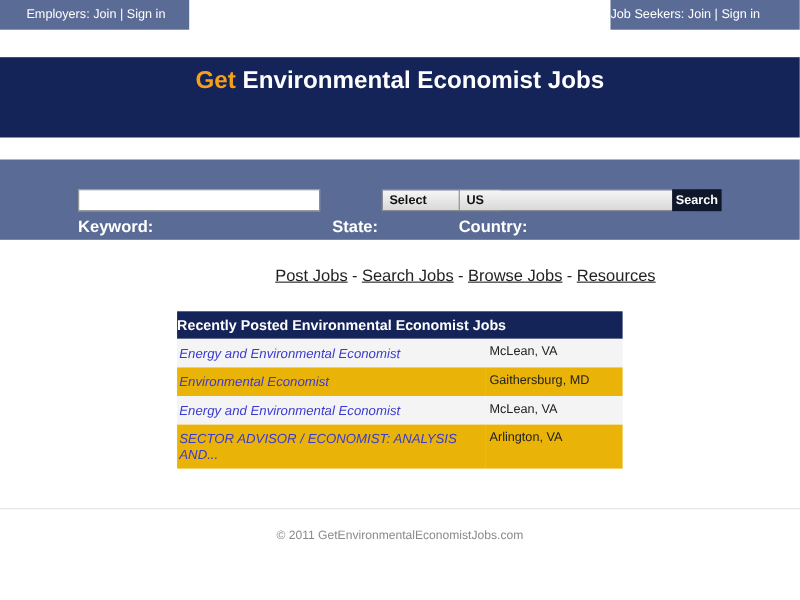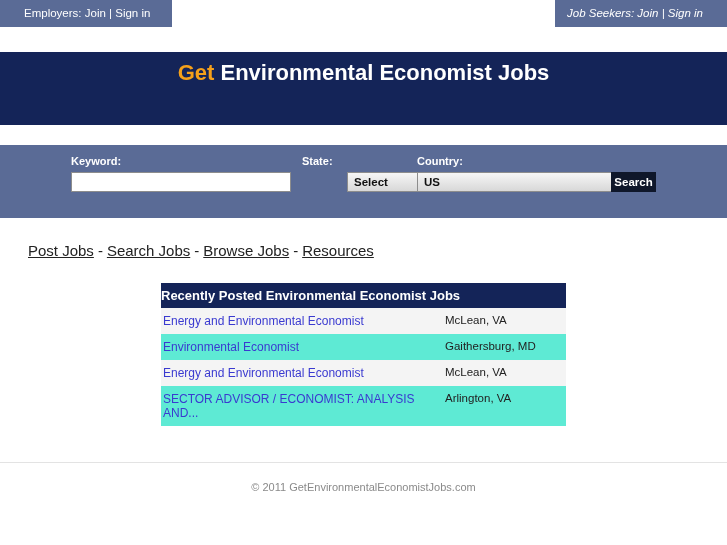--- a/index.html
+++ b/index.html
@@ -36,22 +36,21 @@
     left: 0;
     width: 172px;
     padding-left: 24px;
     box-sizing: border-box;
   }
   .topbar-right {
     right: 0;
     width: 172px;
     padding-right: 24px;
     box-sizing: border-box;
-    text-align: right;
-    font-style: italic;
+    text-align: left;
   }
   .topbar a, .topbar span.tb {
     color: #ffffff;
     text-decoration: none;
   }
 
   
   .masthead {
     position: absolute;
     top: 52px;
@@ -116,22 +115,23 @@
   .sb-labels {
     position: absolute;
     top: 10px;
     left: 0;
     width: 727px;
     height: 14px;
   }
   .sb-label {
     position: absolute;
     color: #ffffff;
-    font-size: 11px;
-    font-weight: bold;
+    font-size: 15px;
+    font-weight: bold;
+    margin-top: 43px;
   }
   .lbl-keyword { left: 71px; }
   .lbl-state   { left: 302px; }
   .lbl-country { left: 417px; }
 
   .sb-controls {
     position: absolute;
     top: 27px;
     left: 0;
     width: 727px;
@@ -237,24 +237,23 @@
     border-radius: 50%;
     background: #1a1a1a;
   }
 
   
   .mainnav {
     position: absolute;
     top: 242px;
     left: 0;
     width: 596px;
-    text-align: left;
+    text-align: right;
     font-size: 15px;
     color: #222222;
-    margin-left: 28px;
   }
   .mainnav a {
     color: #222222;
     text-decoration: underline;
   }
   .mainnav .sepdash {
     padding: 0 4px;
     text-decoration: none;
   }
 
@@ -275,34 +274,35 @@
     line-height: 25px;
   }
   .jobs-table {
     width: 100%;
     border-collapse: collapse;
   }
   .jobs-table tr.odd td {
     background: #f4f4f4;
   }
   .jobs-table tr.even td {
-    background: #5eead4;
+    background: #eab308;
   }
   .jobs-table td {
     padding: 6px 0 6px 0;
     vertical-align: top;
     font-size: 12px;
   }
   .jobs-table td.title {
     padding-left: 2px;
     width: 278px;
   }
   .jobs-table td.title a {
     color: #3a3ad0;
     text-decoration: none;
+    font-style: italic;
   }
   .jobs-table td.loc {
     color: #222222;
     font-size: 11.5px;
     padding-left: 4px;
   }
 
   
   .footer-rule {
     position: absolute;

